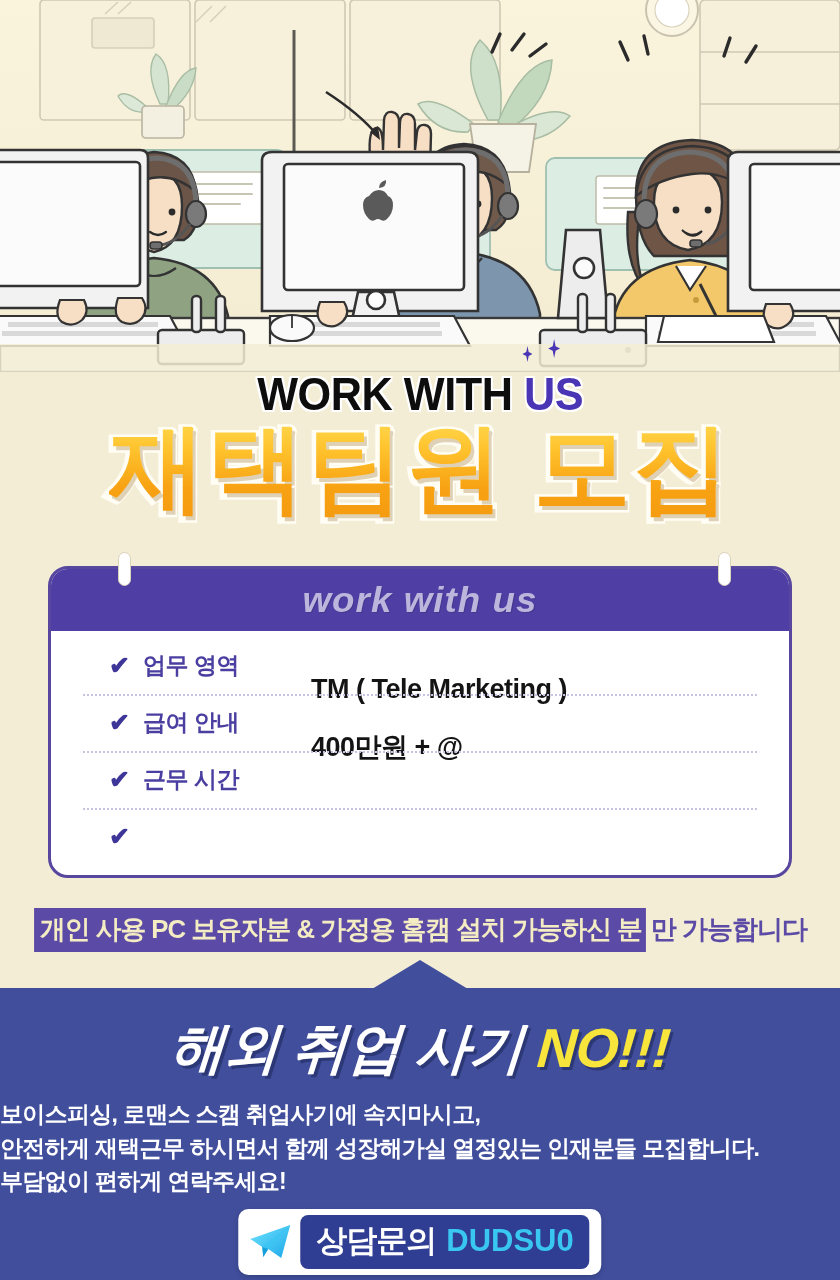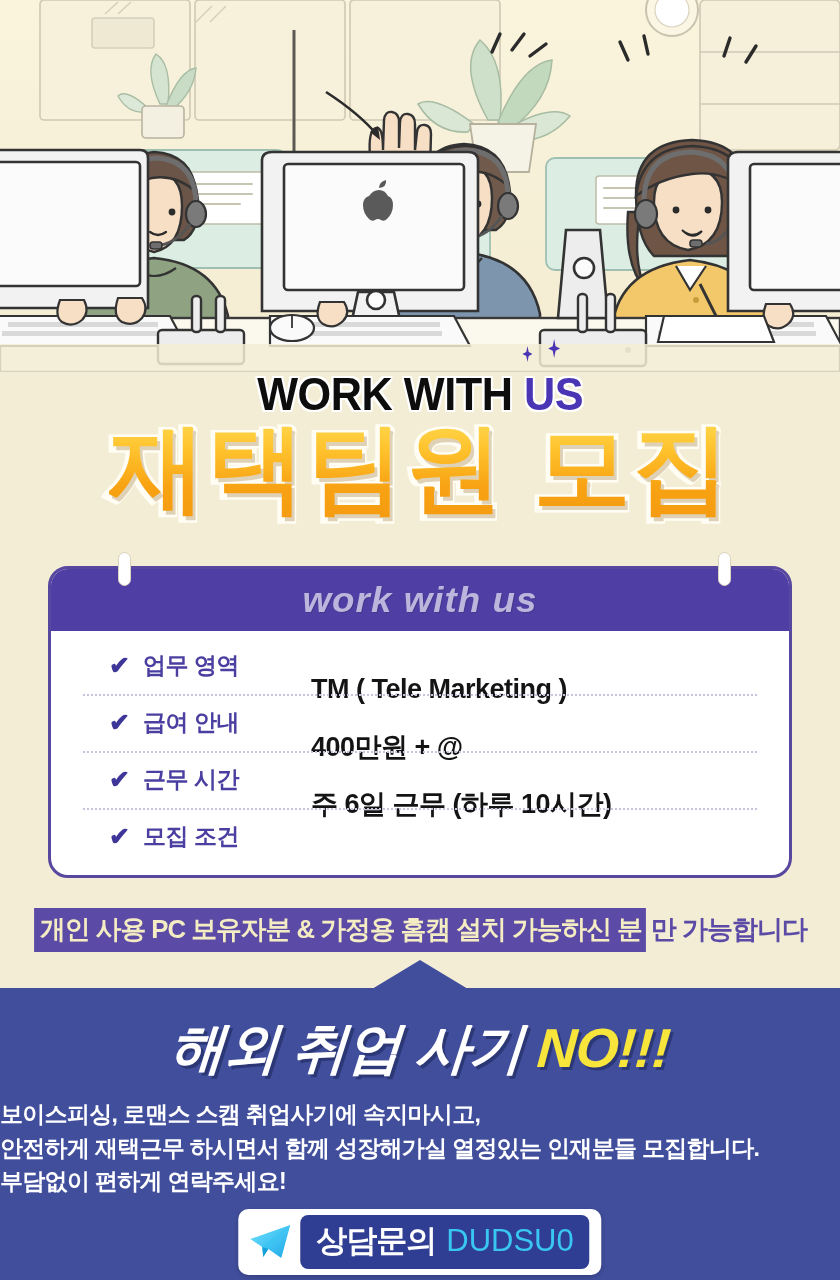--- a/index.html
+++ b/index.html
@@ -191,21 +191,21 @@
   .contact-pill{
     background:#2F3D93;
     border-radius:8px;
     padding:5px 16px 7px 16px;
     display:flex; align-items:baseline; gap:10px;
   }
   .contact-ko{
     font-size:31px; font-weight:900; color:#FFFFFF; letter-spacing:-1px;
   }
   .contact-id{
-    font-size:31px; font-weight:400; color:#39C6F0; letter-spacing:0px;
+    font-size:31px; font-weight:700; color:#39C6F0; letter-spacing:0px;
   }
 </style>
 </head>
 <body>
 
 <div class="poster">
 
   <div class="hero">
     <svg viewBox="0 0 840 372" xmlns="http://www.w3.org/2000/svg">
       <defs>
@@ -459,26 +459,24 @@
 
       <div class="row">
         <span class="check">✔</span>
         <span class="row-label">급여 안내</span>
         <span class="row-value">400만원 + @</span>
       </div>
 
       <div class="row">
         <span class="check">✔</span>
         <span class="row-label">근무 시간</span>
-        <span class="row-value">주 6일 근무 (하루 10시간)</span>
       </div>
 
       <div class="row">
         <span class="check">✔</span>
-        <span class="row-label">모집 조건</span>
       </div>
 
     </div>
   </div>
 
   <div class="req-strip">
     <span class="req-hl">개인 사용 PC 보유자분 &amp; 가정용 홈캠 설치 가능하신 분</span><span class="req-tail">만 가능합니다</span>
   </div>
 
   <div class="blue">

